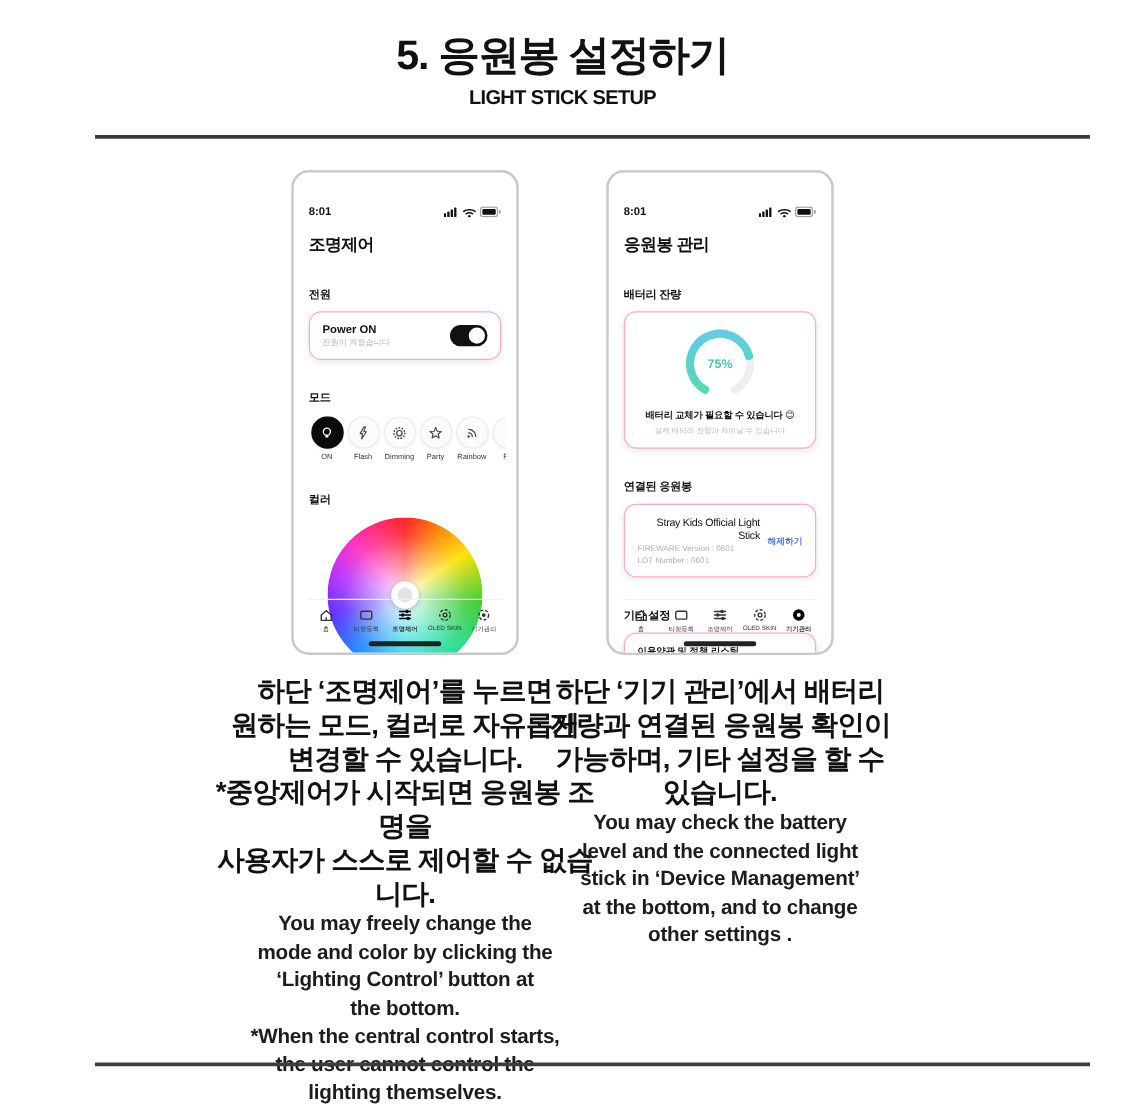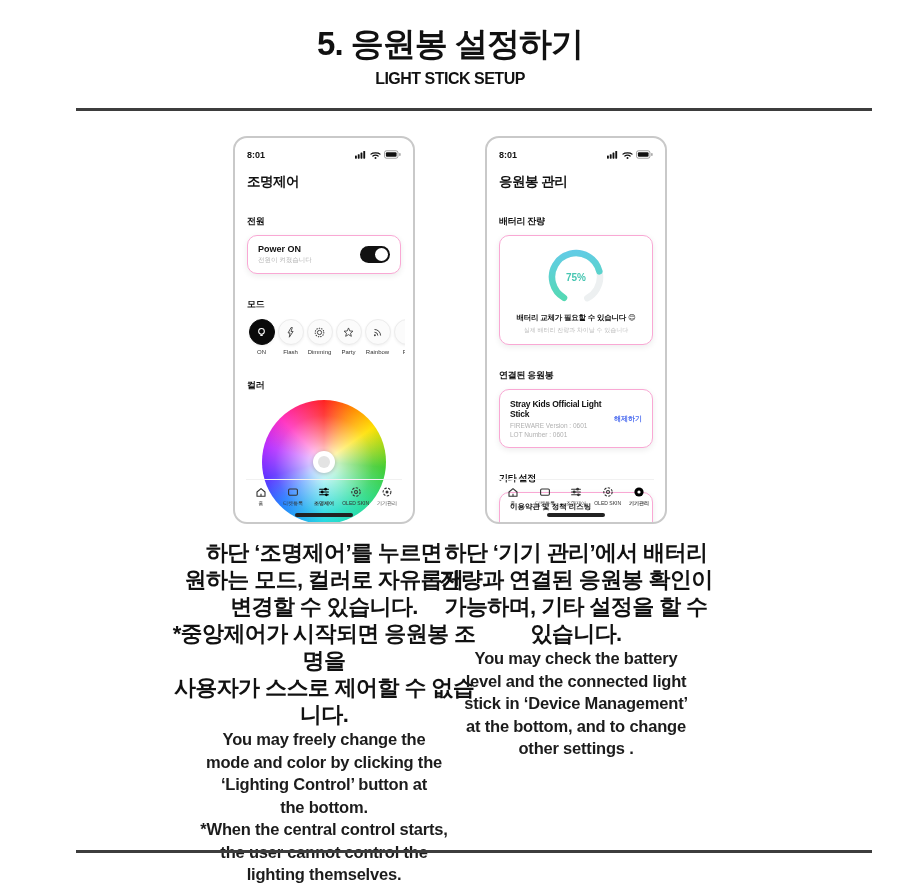--- a/index.html
+++ b/index.html
@@ -14,21 +14,21 @@
   .rule { position:absolute; left:52px; width:796px; height:3px; background:#3d3d3d; }
   .rule-top { top:108px; }
   .rule-bottom { top:850px; }
 
   
   .columns { position:absolute; top:136px; left:0; right:0; display:flex; justify-content:center; }
   .col { width:252px; display:flex; flex-direction:column; align-items:center; }
 
   
   .phone { position:relative; width:182px; height:388px; background:#fff; border:2px solid #c9c9c9; border-radius:14px; padding:10px 12px 0; overflow:hidden; flex:none; }
-  .statusbar { display:flex; justify-content:space-between; align-items:flex-start; margin-top:2px; }
+  .statusbar { display:flex; justify-content:space-between; align-items:flex-end; margin-top:16px; }
   .time { font-size:9px; font-weight:700; }
   .status-icons { display:flex; align-items:center; gap:3px; }
   .app-title { font-size:13.5px; font-weight:800; margin-top:13px; letter-spacing:-0.5px; }
   .sec-label { font-size:9px; font-weight:700; margin-top:24px; letter-spacing:-0.3px; }
   .card { background:#fff; border:1px solid #f9a8d4; border-radius:10px; box-shadow:0 2px 6px rgba(0,0,0,0.08); margin-top:7px; }
 
   
   .power-card { display:flex; justify-content:space-between; align-items:center; padding:8px 10px; }
   .power-title { font-size:9px; font-weight:700; }
   .power-sub { font-size:6.5px; color:#b3b3b3; margin-top:2px; }
@@ -54,21 +54,21 @@
 
   
   .battery-card { padding:10px 8px 9px; text-align:center; }
   .gauge-wrap { position:relative; width:58px; height:58px; margin:2px auto 0; }
   .gauge-pct { position:absolute; inset:0; display:flex; align-items:center; justify-content:center; font-size:10px; font-weight:800; color:var(--accent-teal,#47c6b2); }
   .battery-msg { font-size:7.5px; font-weight:700; margin-top:7px; letter-spacing:-0.2px; }
   .battery-note { font-size:6px; color:#bdbdbd; margin-top:3px; }
 
   
   .device-card { display:flex; justify-content:space-between; align-items:center; padding:9px 10px; }
-  .device-name { font-size:8.5px; font-weight:700; letter-spacing:-0.2px; }
+  .device-name { font-size:8.5px; font-weight:400; letter-spacing:-0.2px;text-align:right; }
   .device-meta { font-size:6.5px; color:#b0b0b0; margin-top:2.5px; }
   .disconnect { font-size:7px; font-weight:700; color:var(--link-blue,#4a6bf0); white-space:nowrap; flex:none; margin-left:6px; }
 
   
   .etc-card { height:46px; padding:9px 10px; }
   .etc-text { font-size:7.5px; font-weight:700; }
 
   
   .navbar { position:absolute; left:11px; right:11px; bottom:15px; display:flex; justify-content:space-between; border-top:1px solid #f1f1f1; padding-top:6px; }
   .nav-item { display:flex; flex-direction:column; align-items:center; width:30px; color:#444; }

